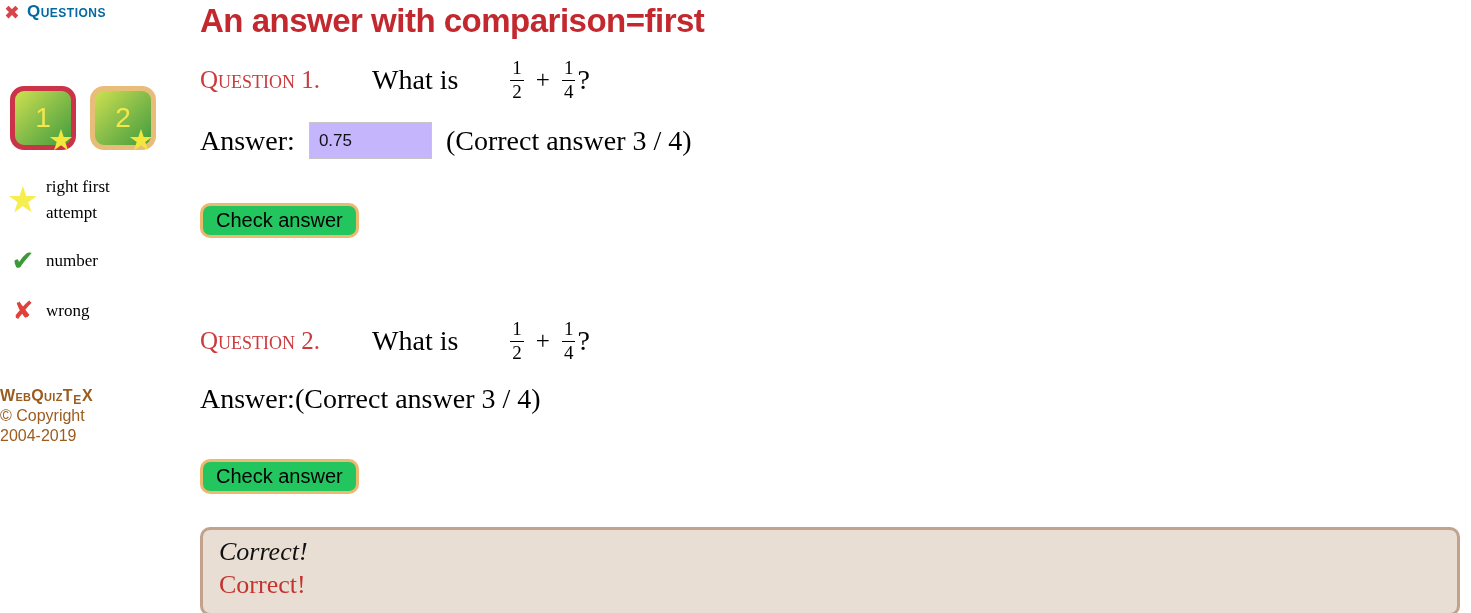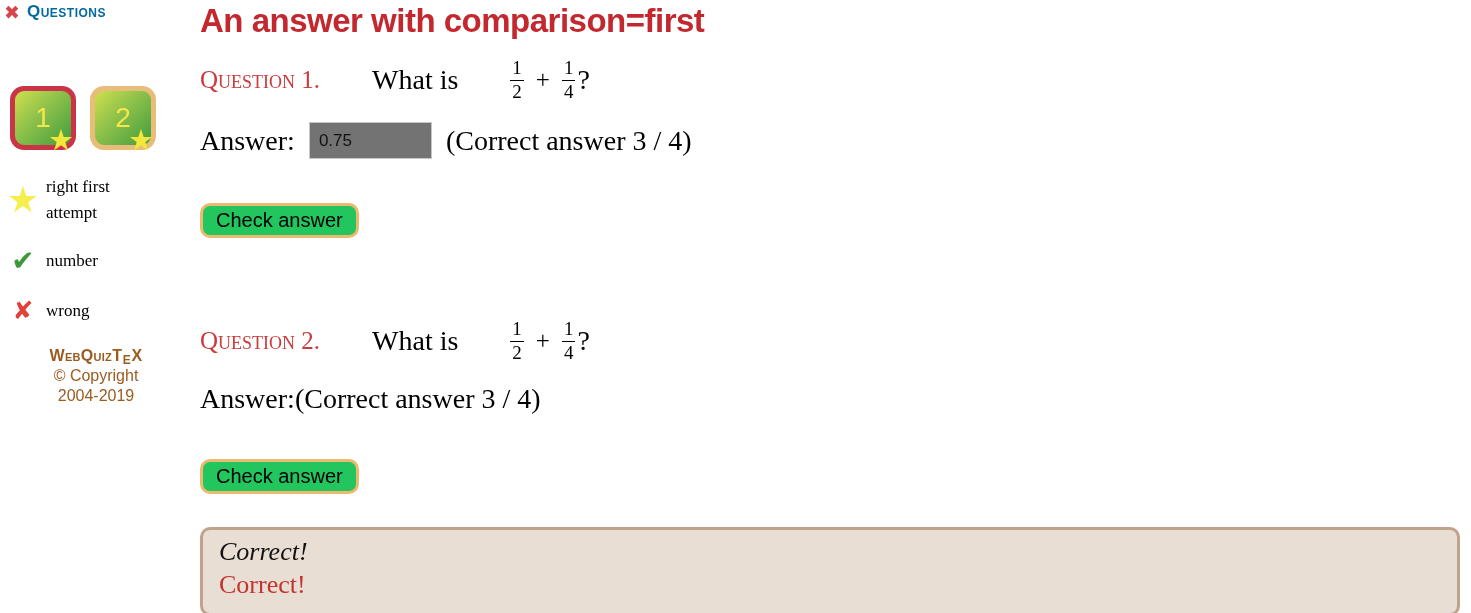--- a/index.html
+++ b/index.html
@@ -28,21 +28,21 @@
   .legend-row { display:flex; align-items:center; }
   .legend-row .licon { width:46px; text-align:center; flex:0 0 46px;
                        font-family:"DejaVu Sans", sans-serif; line-height:1; }
   .legend-row .llabel { font-size:17px; line-height:1.5; color:#000; max-width:105px; }
   .legend-row.star-row { margin-top:4px; }
   .legend-row.star-row .licon { font-size:36px; color:#f6ee4e; }
   .legend-row.check-row { margin-top:22px; }
   .legend-row.check-row .licon { font-size:28px; color:#3a9a37; }
   .legend-row.cross-row { margin-top:23px; }
   .legend-row.cross-row .licon { font-size:25px; color:#e0423a; }
-  .side-footer { margin-top:22px; width:192px; text-align:center; color:#9b5c20;
+  .side-footer { margin-top:62px; width:192px; color:#9b5c20;
                  font-family:"Liberation Sans", sans-serif; font-size:16px; line-height:1.25; }
   .brand { font-weight:bold; font-variant:small-caps; font-size:16px; letter-spacing:0.3px; }
   .brand .low-e { display:inline-block; font-size:12px; transform:translateY(3px);
                   margin:0 0.5px; }
 
   
   .main { position:absolute; left:200px; top:0; width:1271px; }
   .page-title { font-family:"Liberation Sans", sans-serif; font-weight:bold;
                 font-size:33px; letter-spacing:-0.5px; color:#c2282e; padding-top:2px; }
   .question-line { display:flex; align-items:center; margin-top:13px; height:54px;gap:42px; }
@@ -50,21 +50,21 @@
             white-space:nowrap; }
   .prompt { font-size:28px; }
   .math { display:flex; align-items:center; margin-left:10px; }
   .frac { display:inline-flex; flex-direction:column; align-items:center;
           font-size:19px; line-height:1.1; }
   .frac .den { border-top:1.6px solid #000; padding:1px 2px 0 2px; }
   .frac .num { padding:0 2px 1px 2px; }
   .op { font-size:25px; margin:0 12px; }
   .suffix { font-size:28px; margin-left:2px; }
   .answer-row { display:flex; align-items:center; margin-top:15px; font-size:28px; }
-  .answer-row input { width:123px; height:37px; border:1px solid #c6c6c6; background:#737373;
+  .answer-row input { width:123px; height:37px; border:1px solid #c6c6c6; background:#c4b5fd;
                       margin:0 14px; padding:0 0 0 9px;
                       font-family:"Liberation Sans", sans-serif; font-size:17px; color:#111; }
   .check-btn { display:inline-block; margin-top:42px;
                font-family:"Liberation Sans", sans-serif; font-size:20px; color:#000;
                background:#22c55e; border:3px solid #ecba6e; border-radius:10px;
                padding:3px 13px; cursor:pointer; }
   .check-btn:last-of-type { margin-top:44px; }
   .q2 .question-line { margin-top:76px; }
   .feedback-box { margin-top:33px; width:1260px; min-height:82px;
                   background:#e9ded4; border:3px solid #c2a28c; border-radius:10px;

